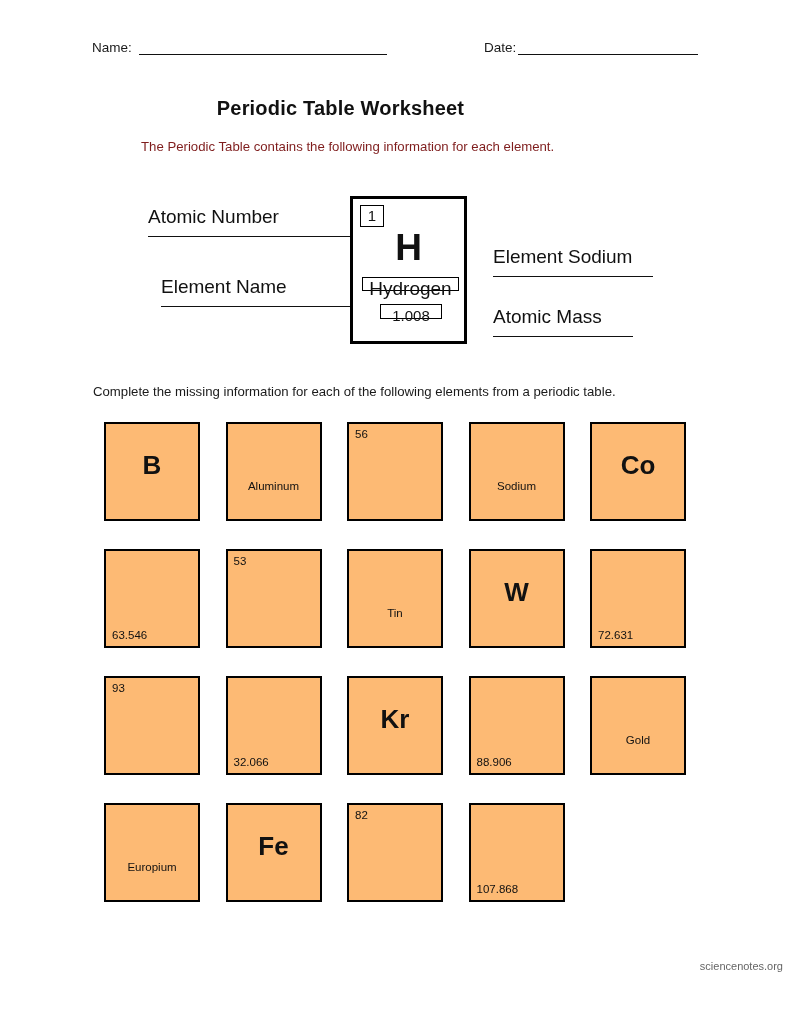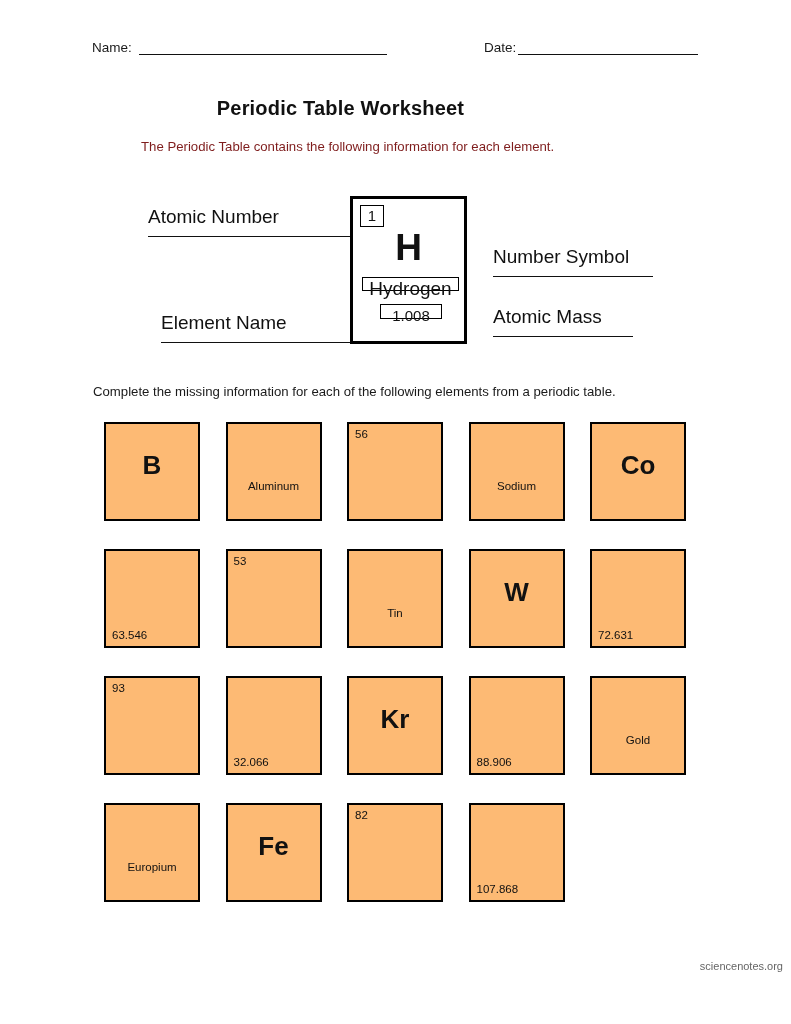--- a/index.html
+++ b/index.html
@@ -142,21 +142,21 @@
 
   .callout {
     position: absolute;
     font-size: 19px;
     color: #111;
     white-space: nowrap;
     padding-bottom: 8px;
     border-bottom: 1.8px solid #111;
   }
   .co-atomic-number { left: 55px; top: 10px; width: 212px; }
-  .co-element-name  { left: 68px; top: 80px; width: 198px; margin-top: 36px; }
+  .co-element-name  { left: 68px; top: 80px; width: 198px; }
   .co-element-symbol{ left: 400px; top: 50px; width: 160px; }
   .co-atomic-mass   { left: 400px; top: 110px; width: 140px; }
 
   
   .instruct {
     position: absolute;
     top: 384px;
     left: 93px;
     font-size: 13.2px;
     color: #1a1a1a;
@@ -240,21 +240,21 @@
     </div>
   </div>
 
   <div class="title">Periodic Table Worksheet</div>
 
   <div class="intro">The Periodic Table contains the following information for each element.</div>
 
   <div class="diagram">
     <div class="callout co-atomic-number">Atomic Number</div>
     <div class="callout co-element-name">Element Name</div>
-    <div class="callout co-element-symbol">Number Symbol</div>
+    <div class="callout co-element-symbol">Element Sodium</div>
     <div class="callout co-atomic-mass">Atomic Mass</div>
 
     <div class="big-cell">
       <div class="bc-number">1</div>
       <div class="bc-symbol">H</div>
       <div class="bc-name">Hydrogen</div>
       <div class="bc-mass">1.008</div>
     </div>
   </div>
 

